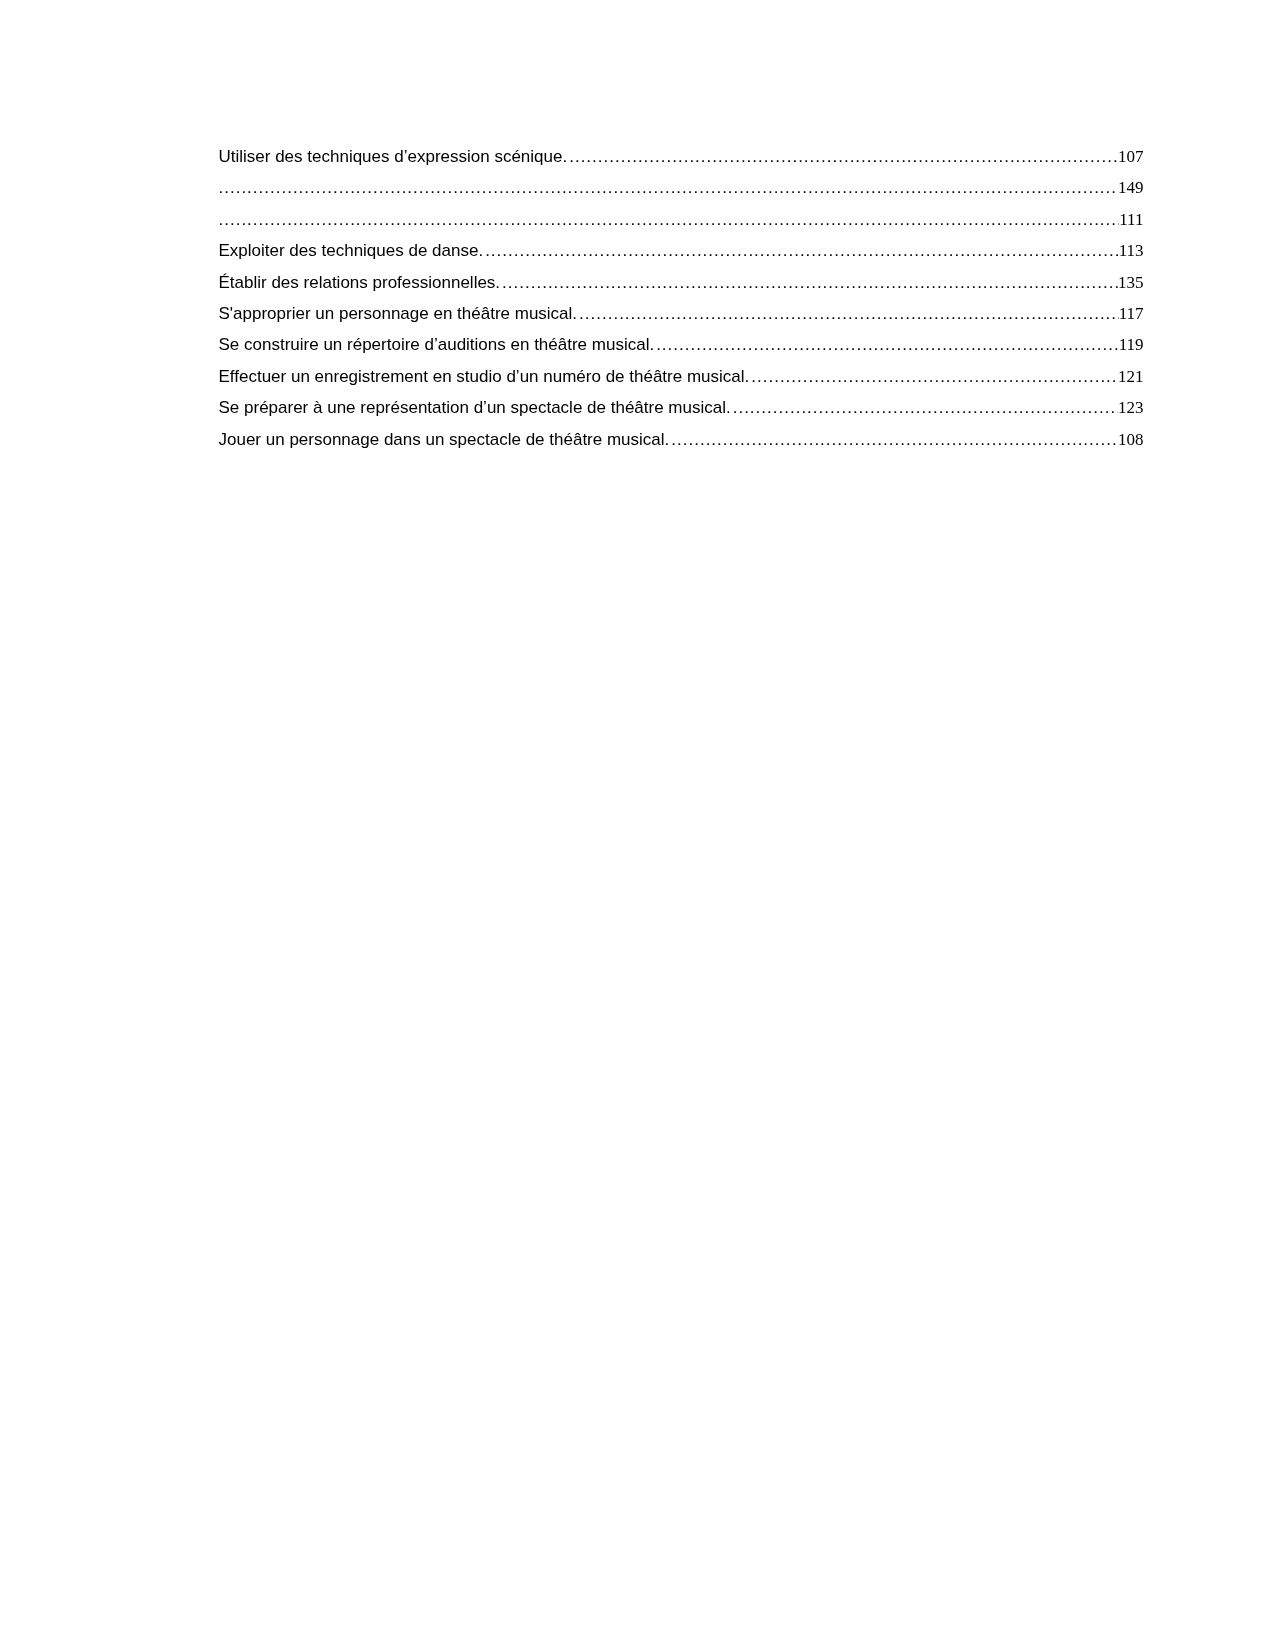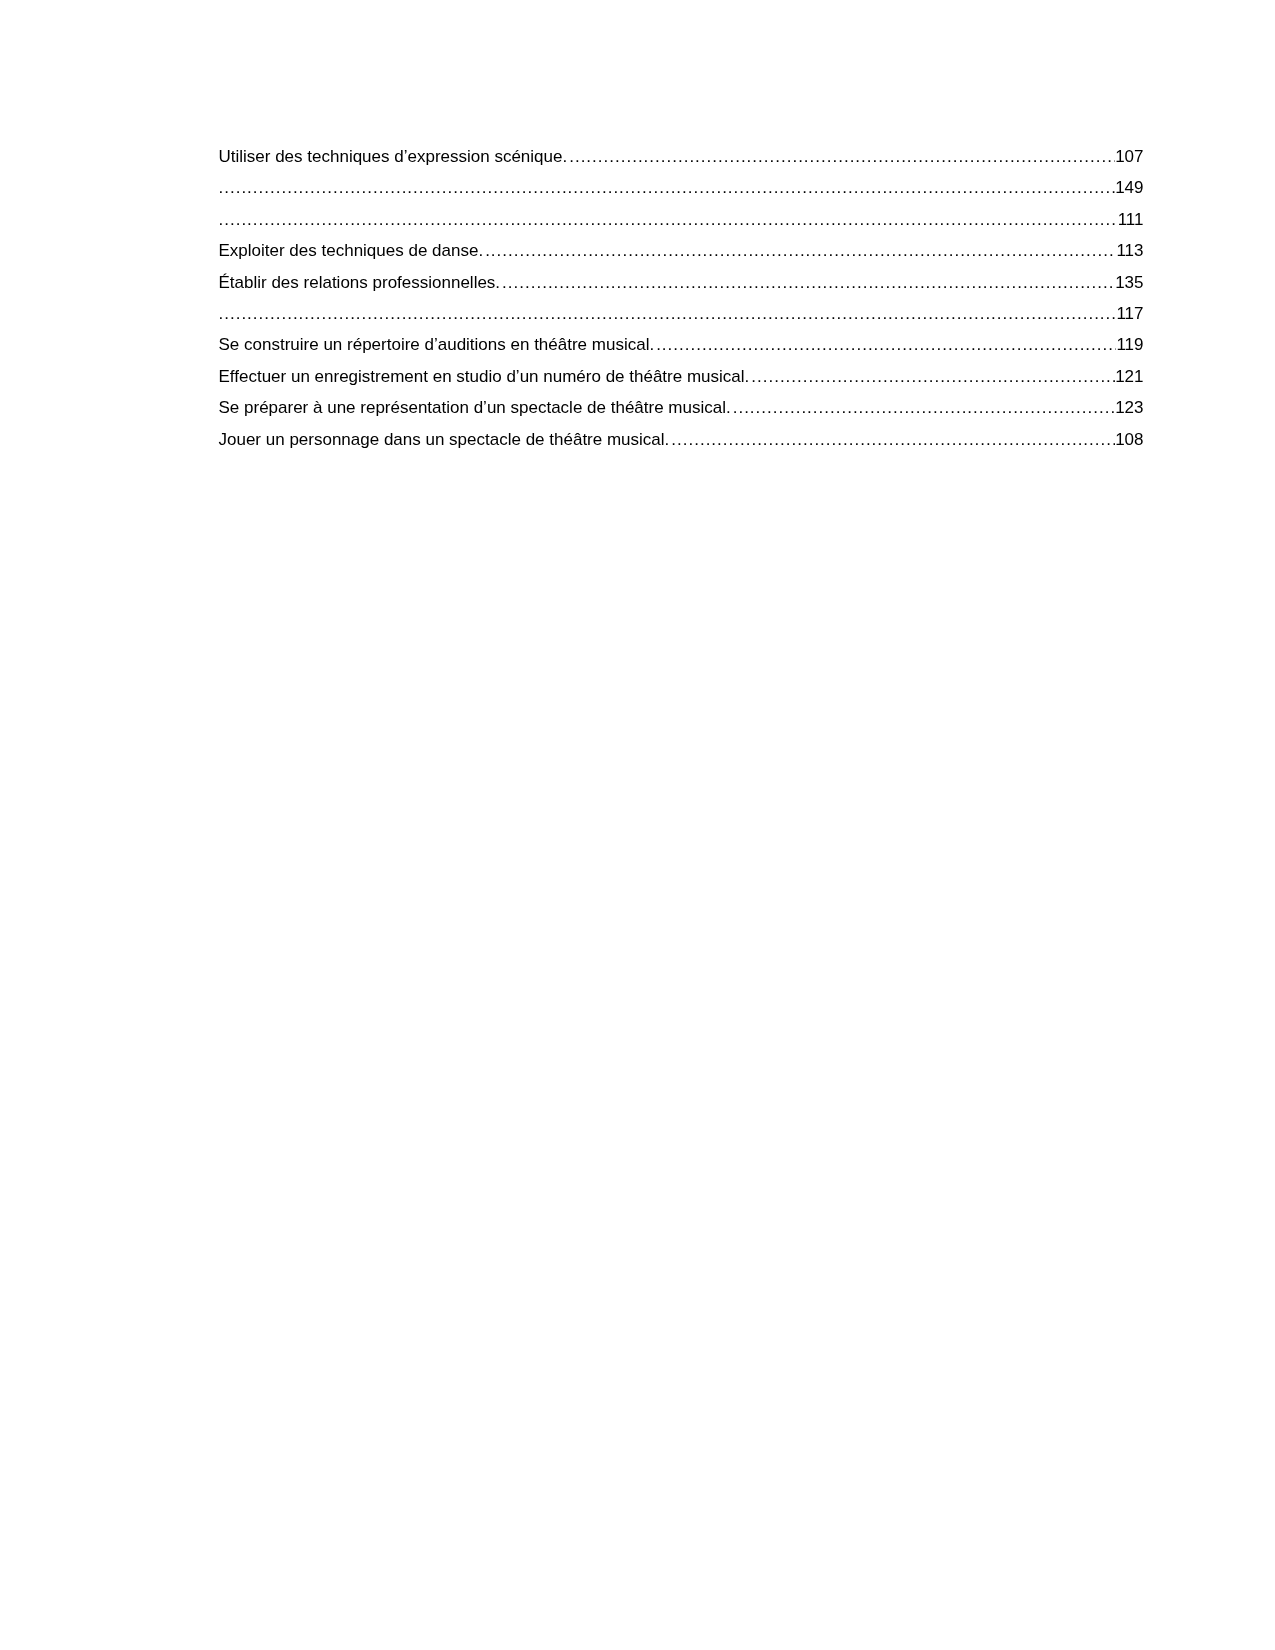--- a/index.html
+++ b/index.html
@@ -38,20 +38,21 @@
   .dot-leader {
     flex: 1 1 auto;
     overflow: hidden;
     white-space: nowrap;
     letter-spacing: 1px;
     min-width: 0;
   }
   .toc-page {
     flex: 0 0 auto;
     text-align: center;
+    font-family: Liberation Serif, serif;
   }
 </style>
 </head>
 <body>
 
 <div class="page">
   <div class="toc">
 
     <div class="toc-entry">
       <span class="toc-label">Utiliser des techniques d’expression scénique. </span>
@@ -75,20 +76,21 @@
       <span class="toc-page">113</span>
     </div>
 
     <div class="toc-entry">
       <span class="toc-label">Établir des relations professionnelles.</span>
       <span class="dot-leader">............................................................................................................................................................................................................................................................................................................</span>
       <span class="toc-page">135</span>
     </div>
 
     <div class="toc-entry">
+      <span class="toc-label">S'approprier un personnage en théâtre musical. </span>
       <span class="dot-leader">............................................................................................................................................................................................................................................................................................................</span>
       <span class="toc-page">117</span>
     </div>
 
     <div class="toc-entry">
       <span class="toc-label">Se construire un répertoire d’auditions en théâtre musical.</span>
       <span class="dot-leader">............................................................................................................................................................................................................................................................................................................</span>
       <span class="toc-page">119</span>
     </div>
 

